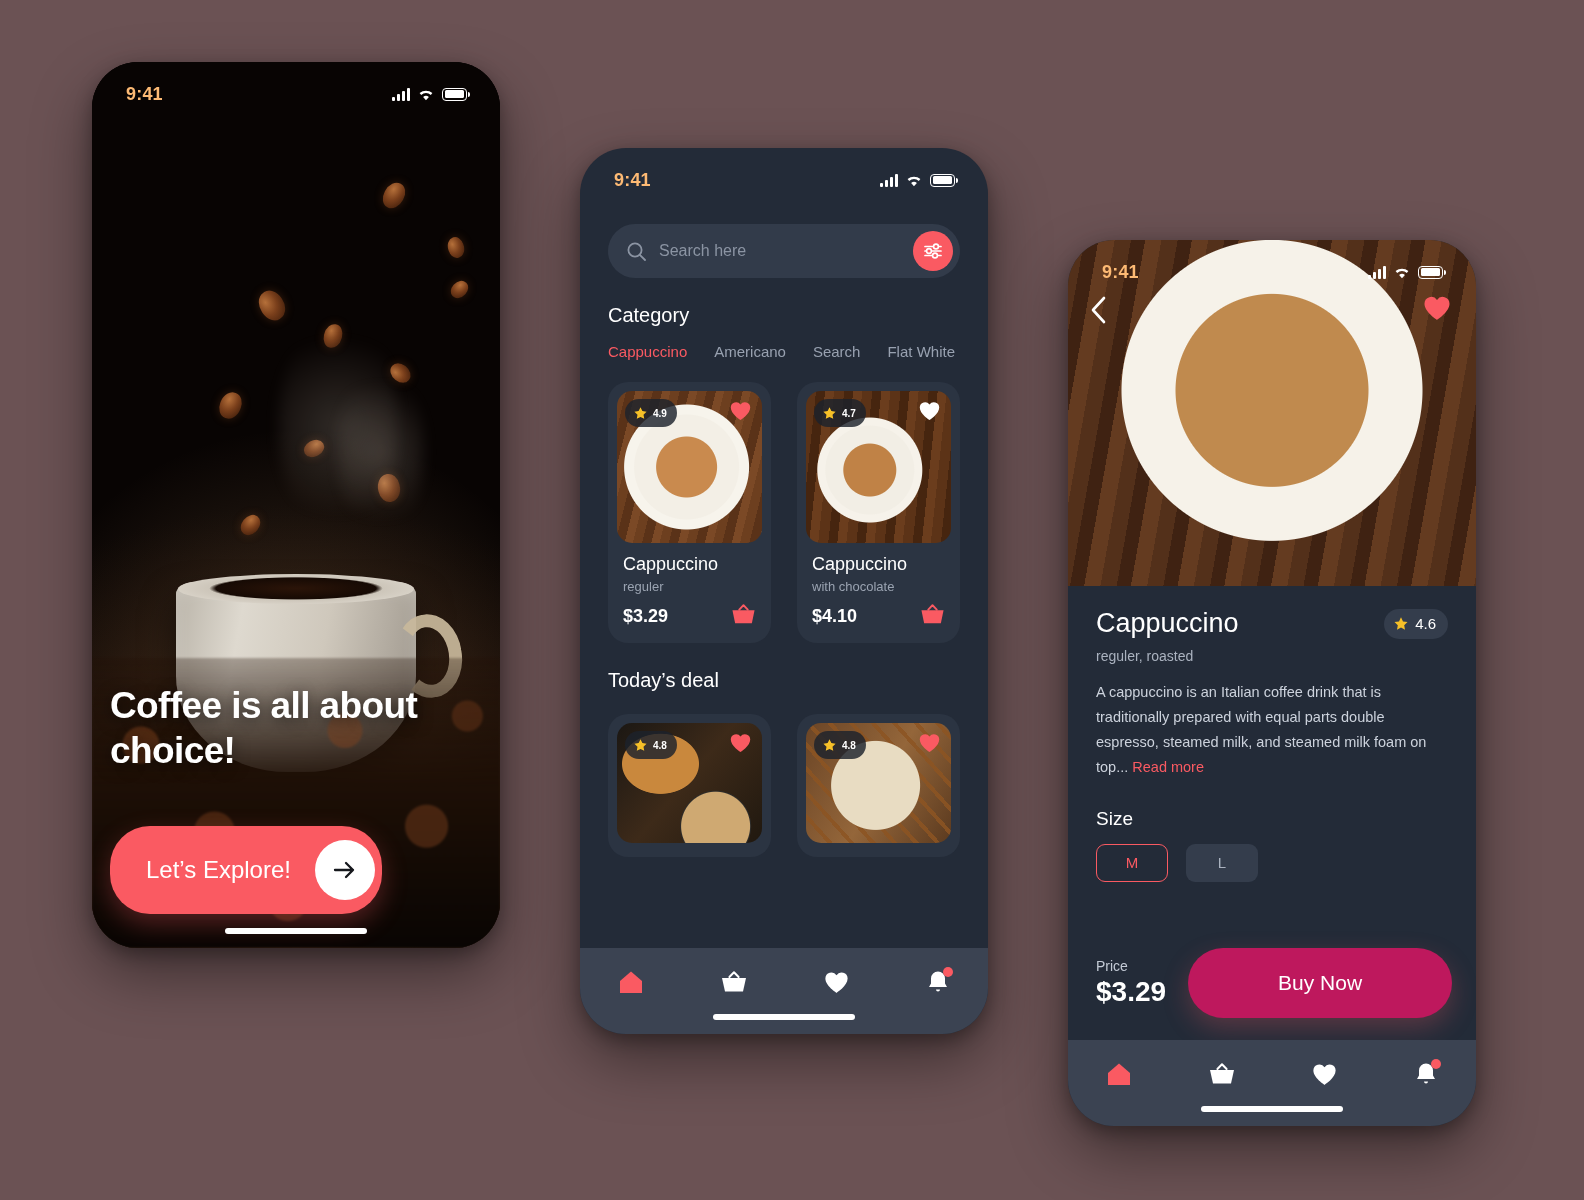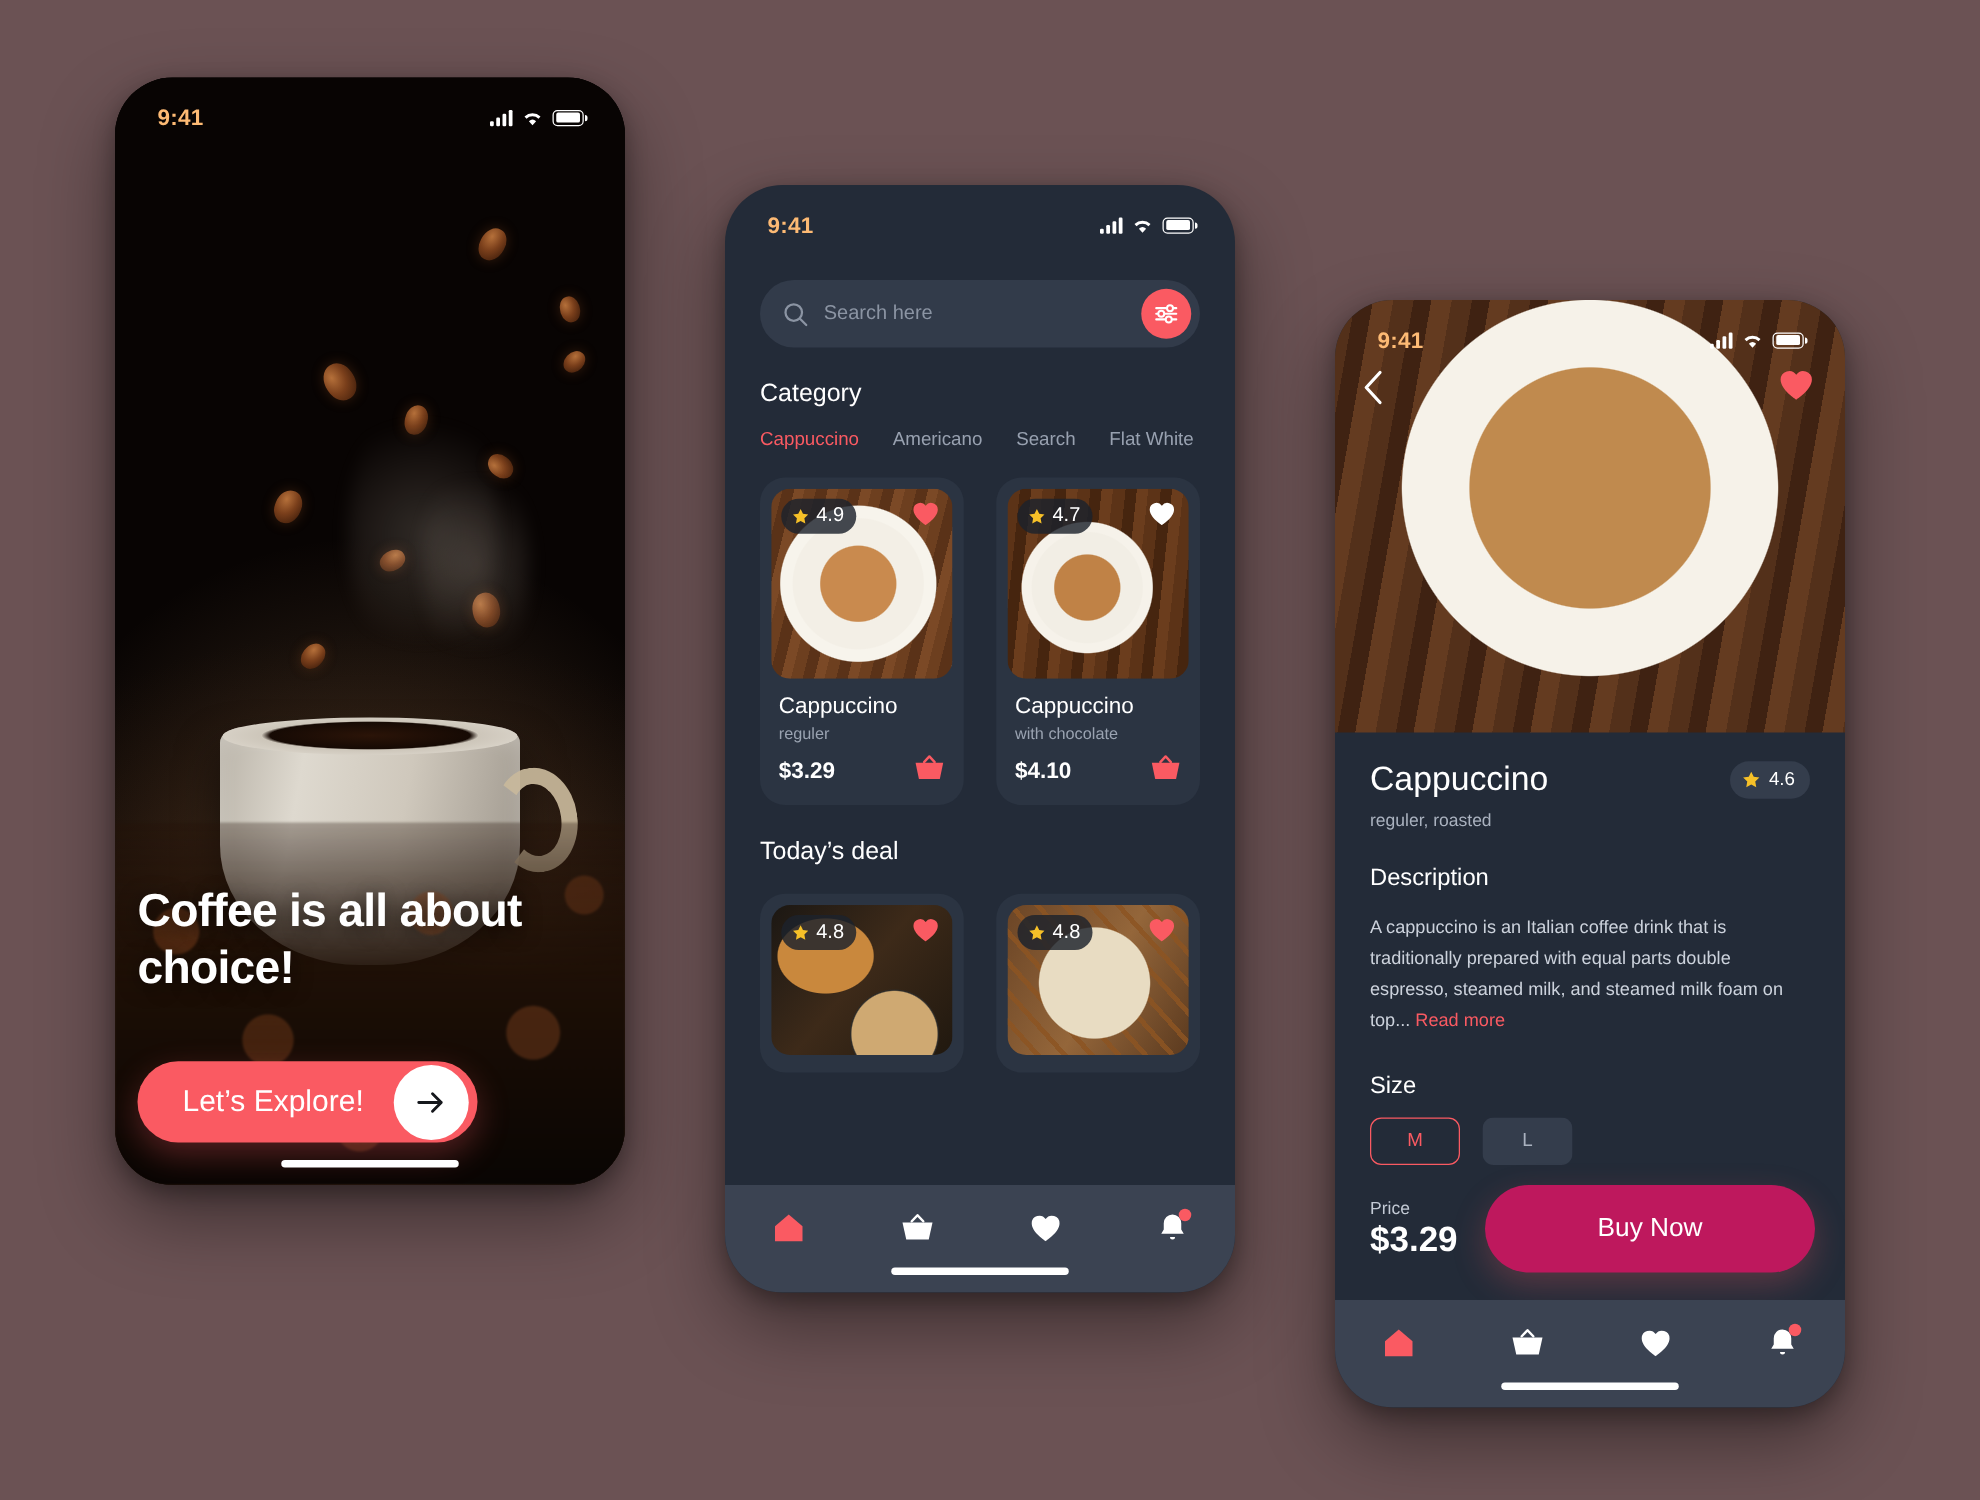--- a/index.html
+++ b/index.html
@@ -81,21 +81,21 @@
       radial-gradient(circle at 92% 20%, rgba(120,60,26,.40) 0 15px, rgba(0,0,0,0) 16px),
       linear-gradient(180deg, rgba(35,17,8,.3) 0%, #1d0f06 45%, #090503 100%);
     filter:blur(1px);
   }
   .onb-content { position:absolute; left:0; right:0; bottom:0; padding:0 18px 34px; z-index:5; }
   .onb-title {
     color:#fff; font-size:37px; line-height:1.21; font-weight:bold;
     letter-spacing:-.6px; text-shadow:0 3px 16px rgba(0,0,0,.65);
   }
   .explore-btn {
-    margin-top:52px; height:65px; width:272px; border-radius:40px;
+    margin-top:52px; height:88px; width:272px; border-radius:40px;
     background:#fa5a62; display:flex; align-items:center; cursor:pointer;
     padding:0 7px 0 0; box-shadow:0 10px 26px rgba(250,90,98,.30);
   }
   .explore-label { flex:1; text-align:center; color:#fff; font-size:24px; font-weight:500; padding-left:12px; }
   .explore-circ {
     width:60px; height:60px; border-radius:50%; background:#fff;
     display:flex; align-items:center; justify-content:center; flex:0 0 60px;
   }
   .home-ind {
     position:absolute; left:50%; bottom:14px; transform:translateX(-50%);
@@ -127,21 +127,21 @@
   .cats { display:flex; gap:27px; margin-top:16px; white-space:nowrap; overflow:hidden; }
   .cat { color:#98a1b0; font-size:15px; cursor:pointer; }
   .cat.active { color:#fa5a62; }
   .cards { display:flex; gap:26px; margin-top:22px; }
   .pcard { width:172px; background:#2b3442; border-radius:20px; padding:9px 9px 14px; }
   .pthumb { height:152px; border-radius:15px; position:relative; overflow:hidden; }
   .rating-pill {
     position:absolute; left:8px; top:8px; height:28px; border-radius:14px;
     background:rgba(28,34,44,.82); display:flex; align-items:center; gap:5px; padding:0 10px 0 8px;
   }
-  .rating-pill .val { color:#fff; font-size:16px; font-weight:normal; }
+  .rating-pill .val { color:#fff; font-size:10px; font-weight:bold; }
   .heart-btn { position:absolute; right:10px; top:9px; cursor:pointer; }
   .pname { color:#fff; font-size:18px; font-weight:500; margin:11px 0 0 6px; }
   .pdesc { color:#9aa3b1; font-size:13px; margin:4px 0 0 6px; }
   .prow { display:flex; align-items:center; justify-content:space-between; margin:9px 6px 0 6px; }
   .pprice { color:#fff; font-size:18px; font-weight:bold; }
   .deal-thumb { height:120px; border-radius:15px; position:relative; overflow:hidden; }
 
   
   .img-coffee-a { background:
       radial-gradient(circle at 48% 50%, #c98a4e 0 30px, #f3efe6 31px 52px, rgba(0,0,0,0) 53px),
@@ -472,21 +472,20 @@
         <div class="d-title">Cappuccino</div>
         <div class="d-rating">
           <svg width="16" height="16" viewBox="0 0 16 16">
               <path d="M8 1.3l2 4.1 4.5.6-3.3 3.2.8 4.5L8 11.6l-4 2.1.8-4.5L1.5 6l4.5-.6z" fill="#f6c028"></path>
             </svg>
           <span class="val">4.6</span>
         </div>
       </div>
       <div class="d-sub">reguler, roasted</div>
 
-      <div class="d-sec">Description</div>
       <div class="d-desc"><span>A cappuccino is an Italian coffee drink that is traditionally prepared with equal parts double espresso, steamed milk, and steamed milk foam on top...</span> <span class="readmore">Read more</span></div>
 
       <div class="d-sec">Size</div>
       <div class="sizes">
         <div class="size sel">M</div>
         <div class="size">L</div>
       </div>
 
       <div class="buyrow">
         <div>

